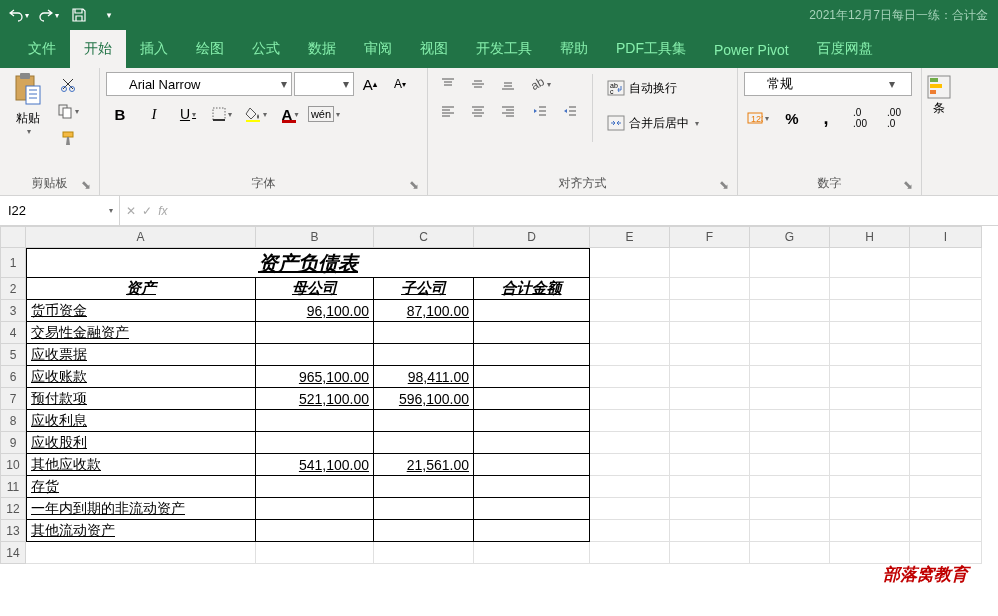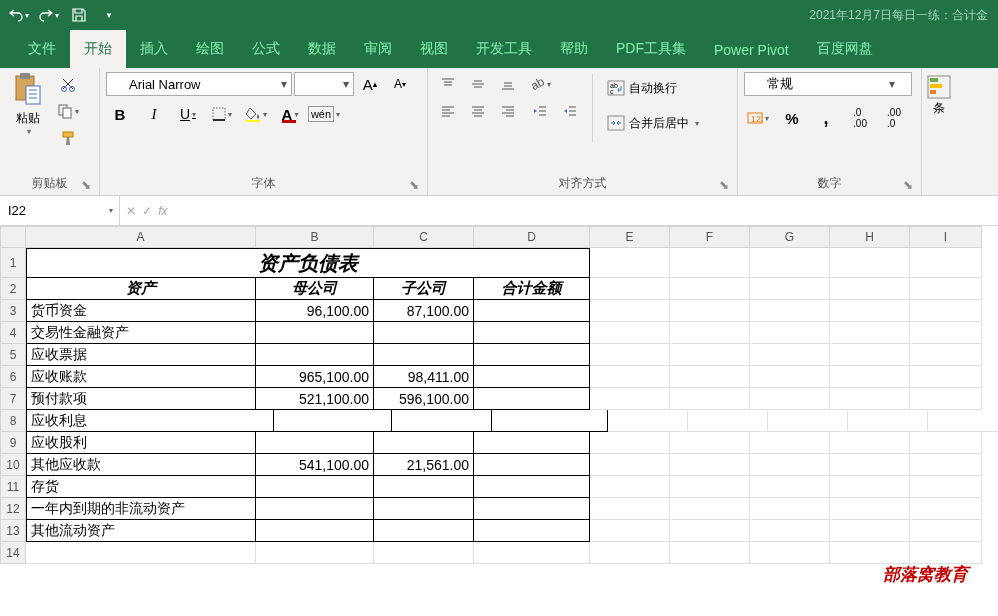--- a/index.html
+++ b/index.html
@@ -34,21 +34,21 @@
     .fb-btns span { cursor:pointer; }
     .fx { font-style:italic; }
     .corner { width:26px; height:22px; border:1px solid #d4d4d4; background:#f0f0f0; flex-shrink:0; }
     .col-headers { display:flex; }
     .col-h { height:22px; border-top:1px solid #d4d4d4; border-right:1px solid #d4d4d4; border-bottom:1px solid #d4d4d4; background:#f0f0f0; display:flex; align-items:center; justify-content:center; color:#555; }
     .row-headers { display:flex; flex-direction:column; }
     .row-h { width:26px; border-left:1px solid #d4d4d4; border-right:1px solid #d4d4d4; border-bottom:1px solid #d4d4d4; background:#f0f0f0; display:flex; align-items:center; justify-content:center; color:#555; }
     .grid { display:flex; flex-direction:column; }
     .grow { display:flex; }
     .cell { border-right:1px solid #e0e0e0; border-bottom:1px solid #e0e0e0; display:flex; align-items:center; padding:0 4px; overflow:hidden; white-space:nowrap; }
-    .table-cell { border-right:1.5px solid #000; border-bottom:1.5px solid #000; }
+    .table-cell { border-right:1.5px solid #000; border-bottom:1.5px solid #000;text-decoration:underline; }
     .title-cell { font-family:"STKaiti","KaiTi",serif; font-size:20px; font-weight:bold; justify-content:center; font-style:italic; }
     .head-cell { font-family:"STKaiti","KaiTi",serif; font-size:15px; font-weight:bold; justify-content:center; font-style:italic; }
     .label-cell { font-size:14px; }
     .num-cell { font-family:"Arial Narrow",Arial; font-size:14px; justify-content:flex-end; }
     .watermark { position:absolute; right:30px; bottom:30px; font-family:"STKaiti","KaiTi",serif; font-size:17px; font-weight:bold; font-style:italic; color:#c00000; }
     svg { display:block; }
   </style>
 </head>
 <body>
 
@@ -435,21 +435,21 @@
           <div class="cell table-cell num-cell" style="width: 118px; height: 100%;">521,100.00</div>
           <div class="cell table-cell num-cell" style="width: 100px; height: 100%;">596,100.00</div>
           <div class="cell table-cell" style="width: 116px; height: 100%;"></div>
           <div class="cell " style="width: 80px; height: 100%;"></div>
           <div class="cell " style="width: 80px; height: 100%;"></div>
           <div class="cell " style="width: 80px; height: 100%;"></div>
           <div class="cell " style="width: 80px; height: 100%;"></div>
           <div class="cell " style="width: 72px; height: 100%;"></div>
         </div>
         <div class="grow" style="height: 22px;">
-          <div class="cell table-cell label-cell" style="width: 248px; height: 100%; border-left: 1.5px solid rgb(0, 0, 0);">应收利息</div>
+          <div class="cell table-cell label-cell" style="width: 230px; height: 100%; border-left: 1.5px solid rgb(0, 0, 0);">应收利息</div>
           <div class="cell table-cell num-cell" style="width: 118px; height: 100%;"></div>
           <div class="cell table-cell num-cell" style="width: 100px; height: 100%;"></div>
           <div class="cell table-cell" style="width: 116px; height: 100%;"></div>
           <div class="cell " style="width: 80px; height: 100%;"></div>
           <div class="cell " style="width: 80px; height: 100%;"></div>
           <div class="cell " style="width: 80px; height: 100%;"></div>
           <div class="cell " style="width: 80px; height: 100%;"></div>
           <div class="cell " style="width: 72px; height: 100%;"></div>
         </div>
         <div class="grow" style="height: 22px;">

